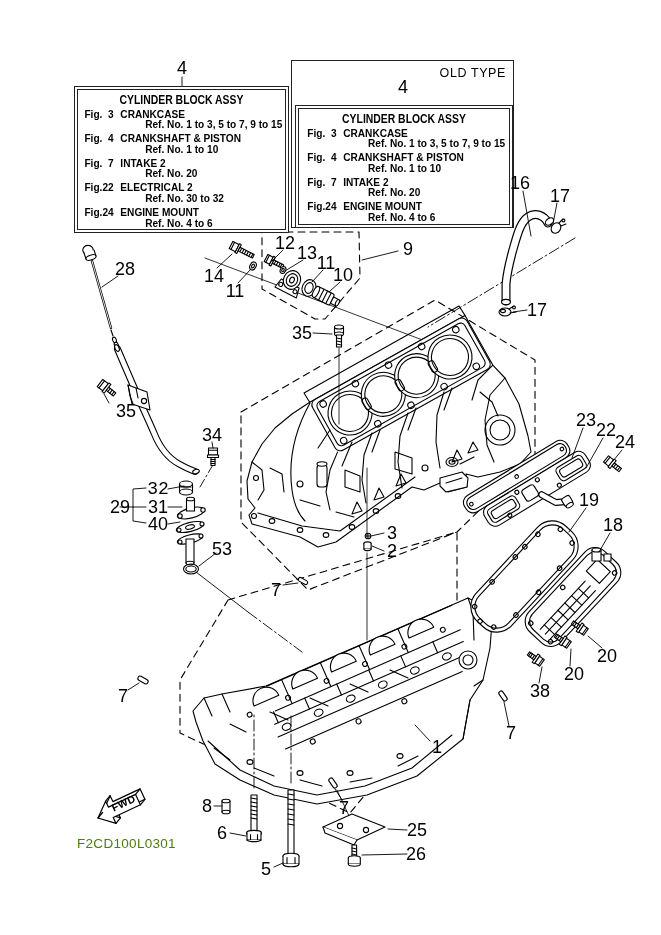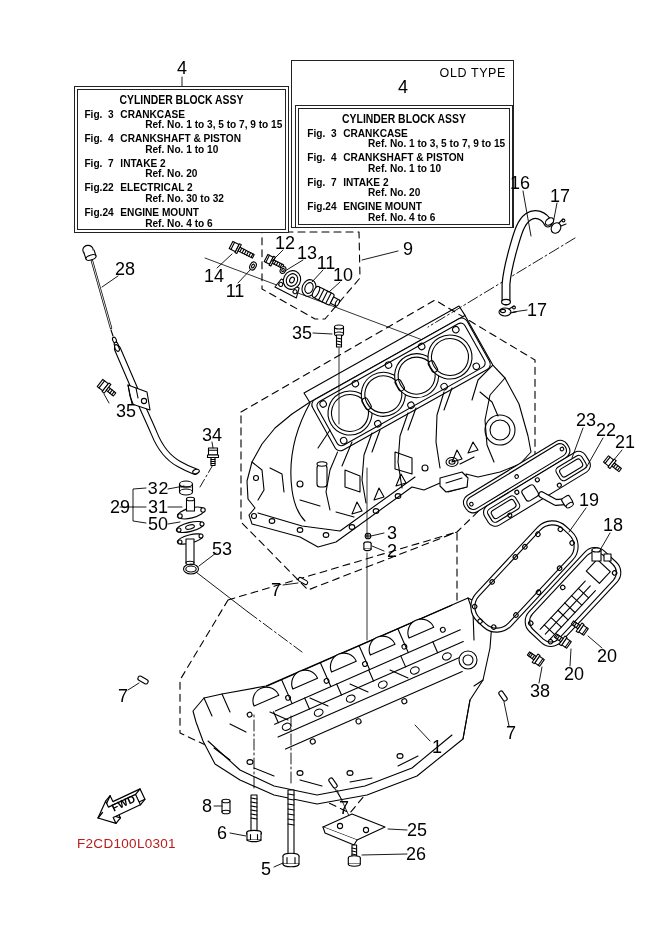--- a/index.html
+++ b/index.html
@@ -22,21 +22,21 @@
   #box-left .ibox-body{padding-left:7px;}
   #box-right-outer{position:absolute;left:291px;top:60px;width:221px;height:166px;
                    border:1.5px solid #222;background:#fff;}
   #old-type{position:absolute;right:7px;top:5px;font-size:12.5px;letter-spacing:0.6px;color:#000;}
   #box-right{left:295px;top:105px;width:212px;height:117px;}
   #box-right .ibox-body{padding-left:9px;}
   .box-callout{position:absolute;transform:translate(-50%,-100%);
                font:18px/1 "Liberation Sans",sans-serif;color:#000;}
   #callout-4-left{left:182px;top:77px;}
   #callout-4-right{left:403px;top:96px;}
-  #code-label{position:absolute;left:77px;top:836px;font-size:13.5px;color:#b91c1c;letter-spacing:0.3px;}
+  #code-label{position:absolute;left:77px;top:836px;font-size:13.5px;color:#4d7c0f;letter-spacing:0.3px;}
   #fwd-label{position:absolute;left:112px;top:802px;font-size:10.5px;font-weight:bold;color:#000;
              transform:rotate(-25deg);transform-origin:left center;letter-spacing:0.4px;}
 </style>
 </head>
 <body>
 
 <div id="stage">
 
 <svg id="art" width="661" height="935" viewBox="0 0 661 935">
   <defs></defs>
@@ -611,26 +611,26 @@
       <div class="callout" style="left: 235px; top: 291px;">11</div>
       <div class="callout" style="left: 520px; top: 183px;">16</div>
       <div class="callout" style="left: 560px; top: 196px;">17</div>
       <div class="callout" style="left: 537px; top: 310px;">17</div>
       <div class="callout" style="left: 302px; top: 333px;">35</div>
       <div class="callout" style="left: 125px; top: 269px;">28</div>
       <div class="callout" style="left: 110px; top: 411px; margin-left: 16px;">35</div>
       <div class="callout" style="left: 212px; top: 435px;">34</div>
       <div class="callout" style="left: 158px; top: 489px; font-family: Liberation Mono, monospace;">32</div>
       <div class="callout" style="left: 158px; top: 507px;">31</div>
-      <div class="callout" style="left: 158px; top: 524px;">50</div>
+      <div class="callout" style="left: 158px; top: 524px;">40</div>
       <div class="callout" style="left: 108px; top: 507px; margin-left: 12px;">29</div>
       <div class="callout" style="left: 222px; top: 549px;">53</div>
       <div class="callout" style="left: 586px; top: 420px;">23</div>
       <div class="callout" style="left: 606px; top: 430px;">22</div>
-      <div class="callout" style="left: 625px; top: 442px;">21</div>
+      <div class="callout" style="left: 625px; top: 442px;">24</div>
       <div class="callout" style="left: 589px; top: 500px;">19</div>
       <div class="callout" style="left: 613px; top: 525px;">18</div>
       <div class="callout" style="left: 392px; top: 533px;">3</div>
       <div class="callout" style="left: 392px; top: 551px;">2</div>
       <div class="callout" style="left: 607px; top: 656px;">20</div>
       <div class="callout" style="left: 574px; top: 674px;">20</div>
       <div class="callout" style="left: 540px; top: 691px;">38</div>
       <div class="callout" style="left: 276px; top: 590px;">7</div>
       <div class="callout" style="left: 123px; top: 696px;">7</div>
       <div class="callout" style="left: 511px; top: 733px;">7</div>

